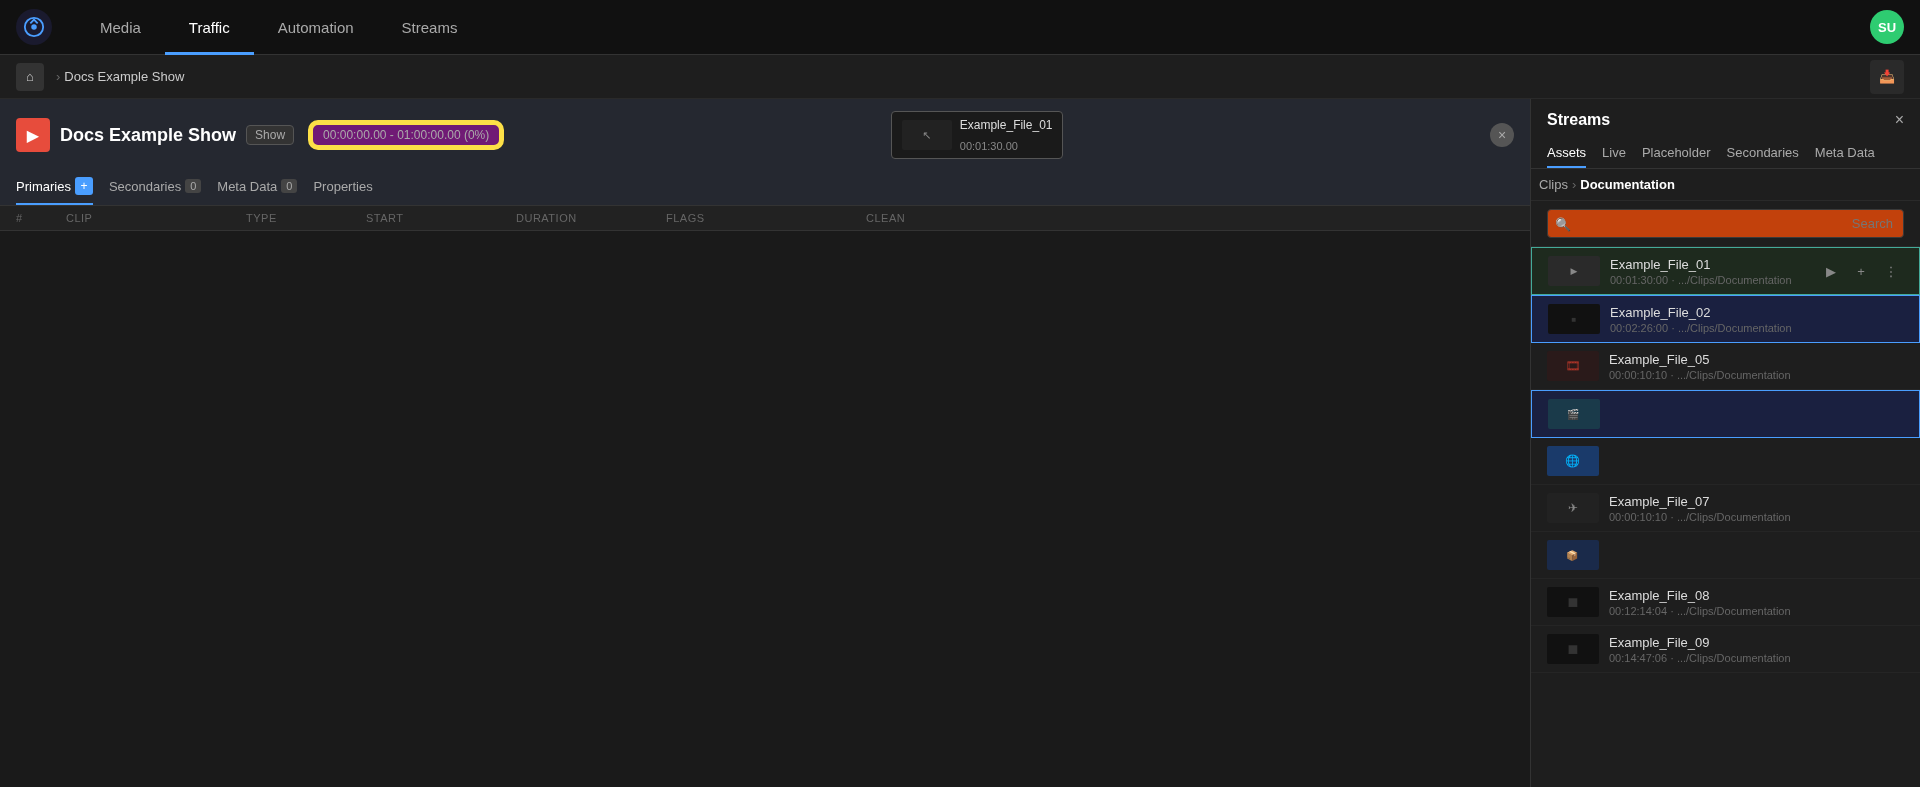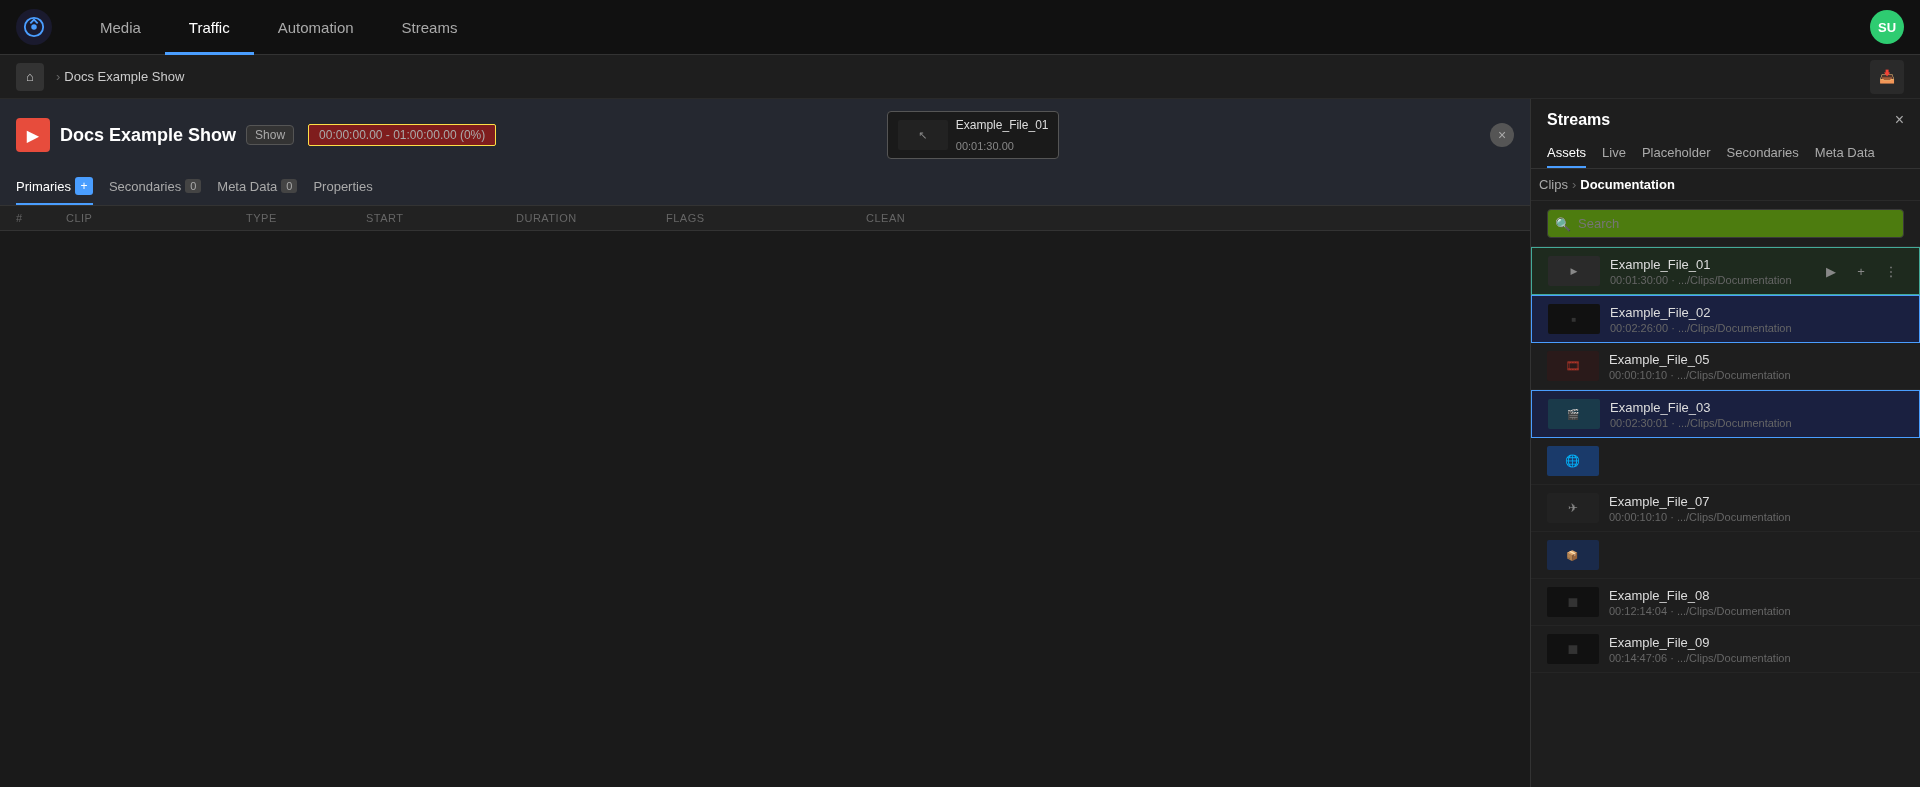--- a/index.html
+++ b/index.html
@@ -126,23 +126,23 @@
     .show-badge {
       background: #333;
       color: #aaa;
       border: 1px solid #555;
       border-radius: 4px;
       padding: 2px 8px;
       font-size: 12px;
       cursor: pointer;
     }
     .show-timecode {
-      background: #7f1d1d;
-      border: 1px solid #fde047;
-      border-radius: 2px;
+      background: #701a75;
+      border: 5px solid #fde047;
+      border-radius: 10px;
       padding: 3px 10px;
       font-size: 12px;
       color: #aaa;
       margin-left: 4px;
     }
     .close-btn {
       margin-left: auto;
       width: 24px; height: 24px;
       background: #555;
       border-radius: 50%;
@@ -261,27 +261,28 @@
     .lib-breadcrumb-link.active { color: #fff; font-weight: 600; }
     .lib-breadcrumb-sep { color: #666; }
 
     
     .lib-search {
       padding: 8px 16px;
       border-bottom: 1px solid #2a2a2a;
     }
     .lib-search-input {
       width: 100%;
-      background: #4d7c0f;
+      background: #c2410c;
       border: 1px solid #3a3a3a;
       border-radius: 4px;
       padding: 6px 10px 6px 30px;
       color: #ccc;
       font-size: 13px;
       outline: none;
+      text-align: right;
     }
     .lib-search-wrapper {
       position: relative;
     }
     .lib-search-icon {
       position: absolute;
       left: 8px; top: 50%;
       transform: translateY(-50%);
       color: #666;
       font-size: 13px;
@@ -505,24 +506,20 @@
     <div class="file-info">
       <div class="file-name">Example_File_05</div>
       <div class="file-meta">00:00:10:10 · .../Clips/Documentation</div>
     </div>
 
   </div>
         <div class="file-item highlighted">
     <div class="file-thumb" style="background:#1a3a4a">
       <span style="color:#5dade2;font-size:10px;">🎬</span>
     </div>
-    <div class="file-info">
-      <div class="file-name">Example_File_03</div>
-      <div class="file-meta">00:02:30:01 · .../Clips/Documentation</div>
-    </div>
 
   </div>
         <div class="file-item">
     <div class="file-thumb" style="background:#1a3a6a">
       <span style="font-size:12px;">🌐</span>
     </div>
 
   </div>
         <div class="file-item">
     <div class="file-thumb" style="background:#222">

